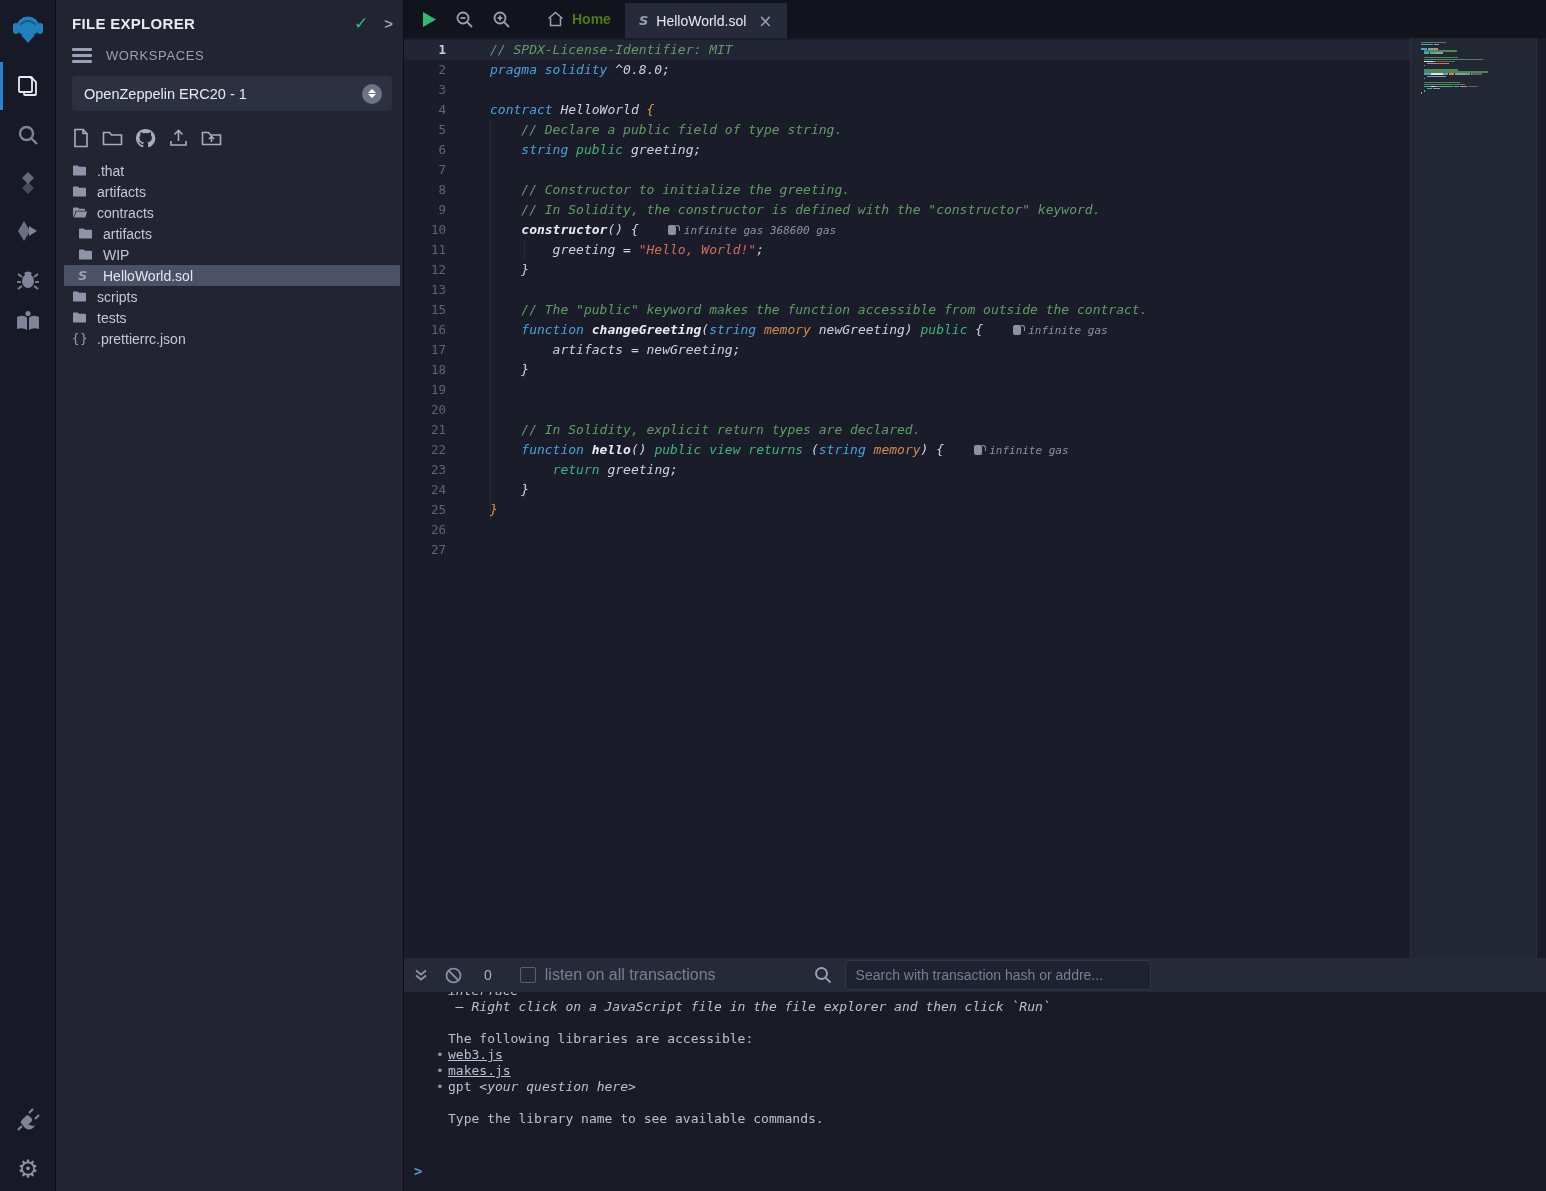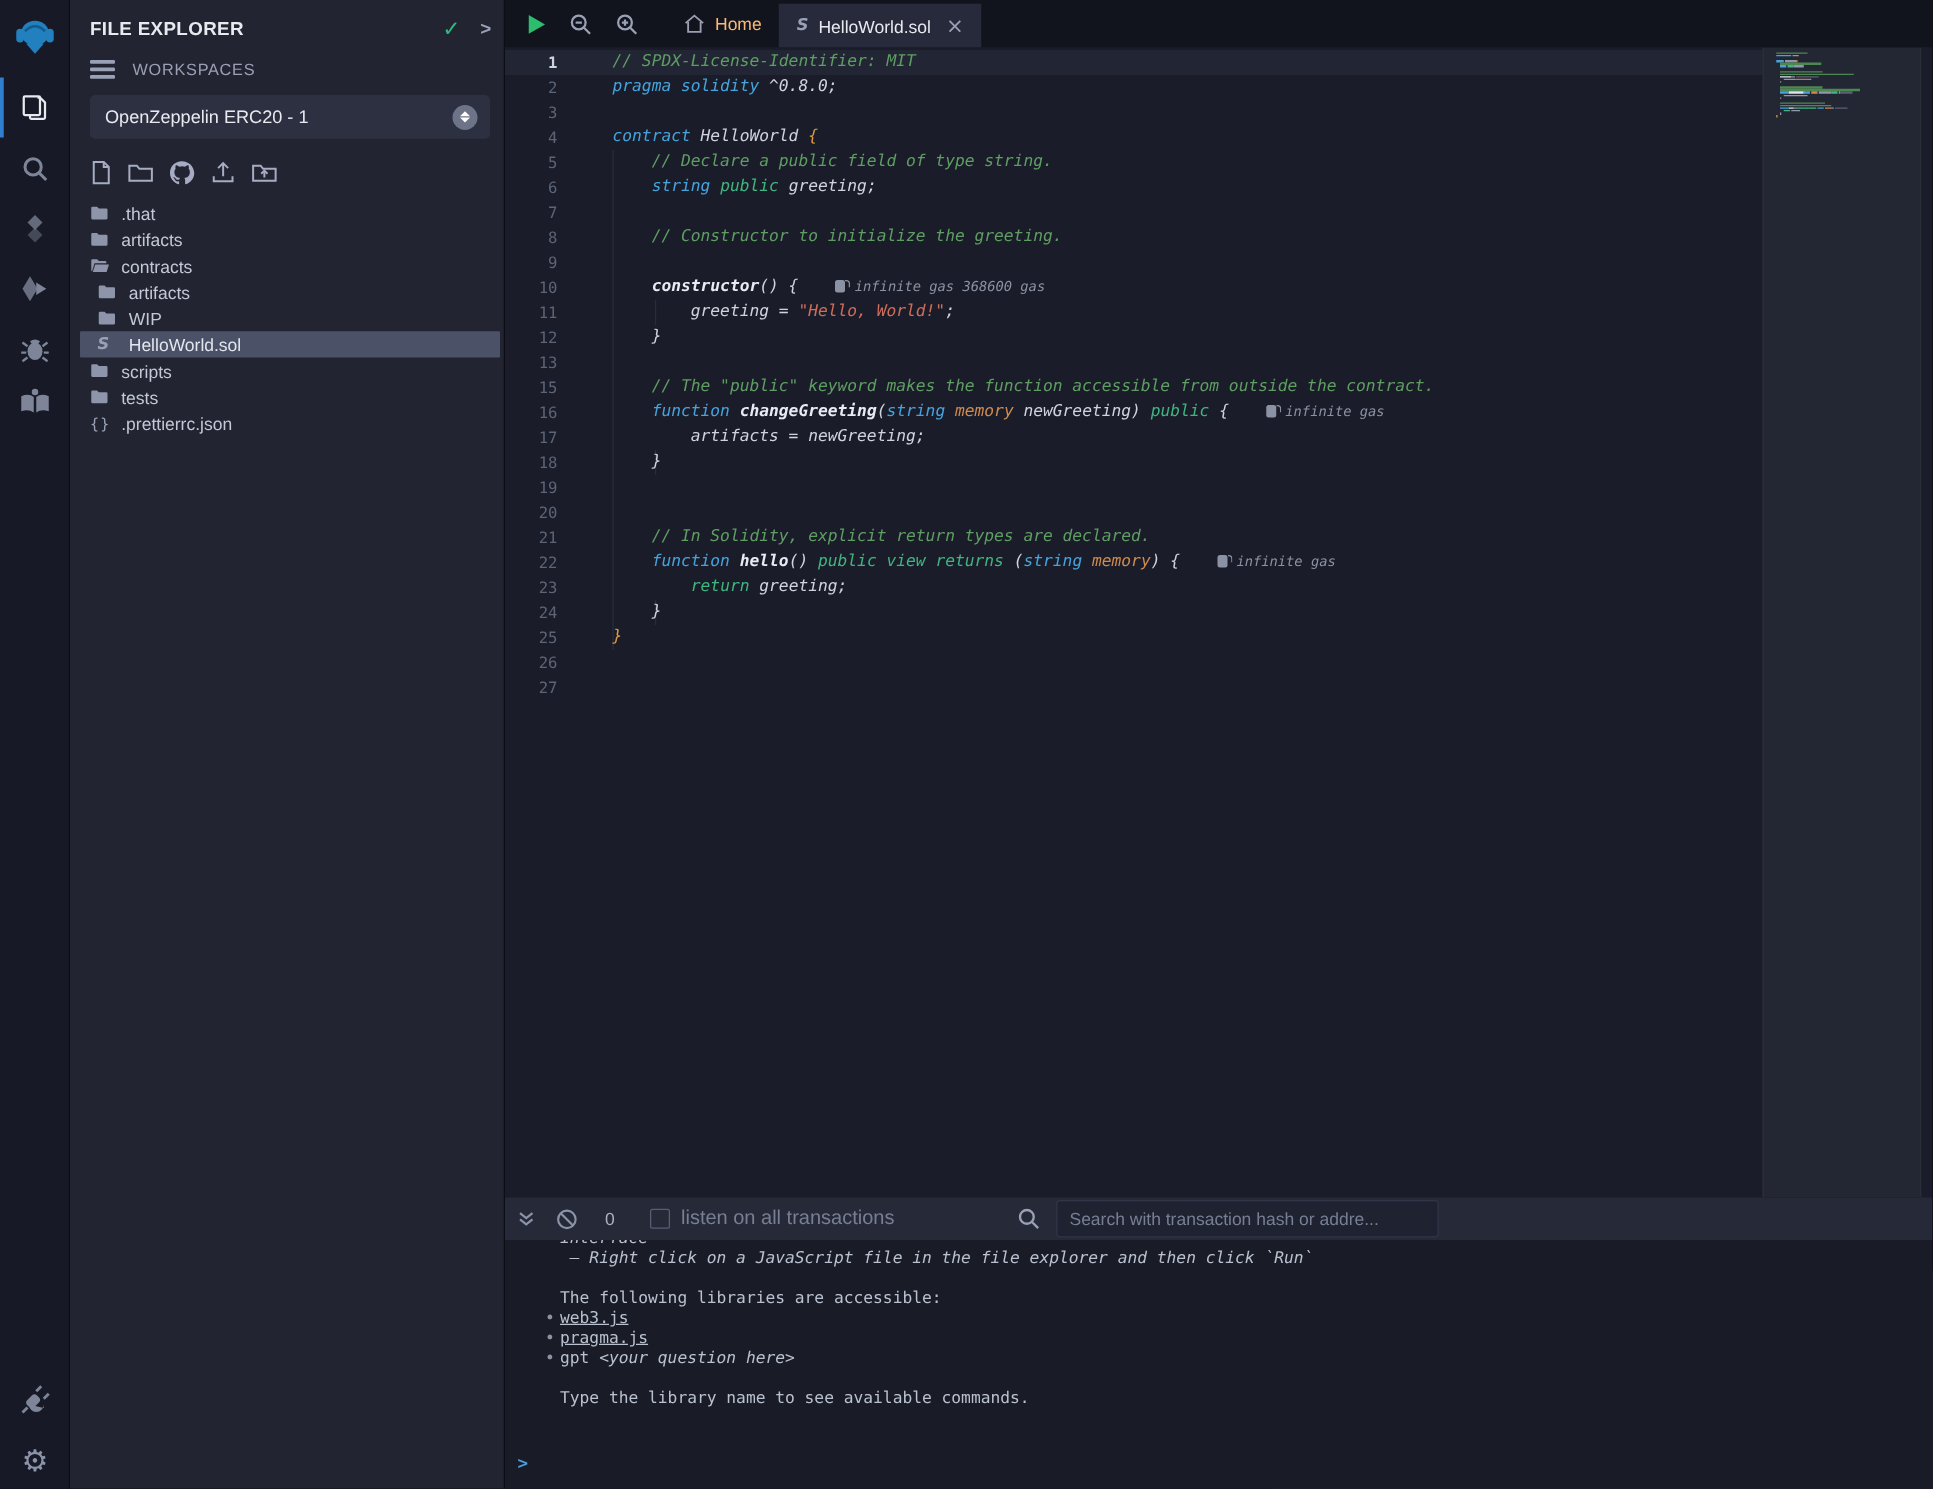--- a/index.html
+++ b/index.html
@@ -51,21 +51,21 @@
   .sol-glyph { font-family:"DejaVu Sans",sans-serif; font-weight:bold; font-style:italic;
     font-size:13px; color:#9aa1b6; }
   .braces-glyph { font-family:"DejaVu Sans Mono",monospace; font-size:12px; color:#9aa1b6; letter-spacing:1px; }
   
   .main { position:absolute; left:404px; top:0; width:1142px; height:1191px; background:#1a1d29; }
   .tabbar { position:absolute; left:0; top:0; right:0; height:38px; background:#12141d;
     display:flex; align-items:stretch; }
   .tb-actions { display:flex; align-items:center; gap:18px; padding:0 14px 0 18px; }
   .tb-actions .act { cursor:pointer; display:flex; align-items:center; }
   .tab { display:flex; align-items:center; gap:8px; padding:0 14px; font-size:14px; cursor:pointer; }
-  .tab.home { color:#fdba74; margin-left:8px; }
+  .tab.home { color:#4d7c0f; margin-left:8px;font-weight:bold; }
   .tab.active-tab { background:#262a3a; color:#e8eaf0; margin-top:3px; }
   .tab .close { color:#9aa1b6; font-size:17px; margin-left:4px; font-family:"DejaVu Sans",sans-serif; }
   .editor { position:absolute; left:0; top:38px; right:0; height:920px; background:#1a1d29; overflow:hidden; }
   .minimap-col { position:absolute; left:1006px; top:0; width:126px; height:920px;
     background:#232734; border-left:1px solid rgba(255,255,255,.05); }
   .minimap { position:absolute; left:10px; top:4px; width:108px; cursor:pointer; }
   .mm-line { height:2.1px; white-space:nowrap; }
   .mm-line span { display:inline-block; height:1.4px; vertical-align:top; }
   .mm-com{background:#4d8852;} .mm-kw{background:#4aa0d8;} .mm-pl{background:#8f97aa;}
   .mm-grn{background:#43b581;} .mm-org{background:#d08a4e;} .mm-str{background:#cf6d5b;}
@@ -379,21 +379,21 @@
       <div class="guide" style="left:120px; top:442px; height:20px;"></div>
       <div class="code-lines" id="code-lines">
           <div class="code-line current"><span class="ln">1</span><span class="ltxt"><span class="tok-com">// SPDX-License-Identifier: MIT</span></span></div>
           <div class="code-line"><span class="ln">2</span><span class="ltxt"><span class="tok-kw">pragma solidity</span><span class="tok-pl"> ^0.8.0;</span></span></div>
           <div class="code-line"><span class="ln">3</span><span class="ltxt"></span></div>
           <div class="code-line"><span class="ln">4</span><span class="ltxt"><span class="tok-kw">contract</span><span class="tok-pl"> HelloWorld </span><span class="tok-br">{</span></span></div>
           <div class="code-line"><span class="ln">5</span><span class="ltxt"><span class="tok-pl">    </span><span class="tok-com">// Declare a public field of type string.</span></span></div>
           <div class="code-line"><span class="ln">6</span><span class="ltxt"><span class="tok-pl">    </span><span class="tok-kw">string</span><span class="tok-pl"> </span><span class="tok-grn">public</span><span class="tok-pl"> greeting;</span></span></div>
           <div class="code-line"><span class="ln">7</span><span class="ltxt"></span></div>
           <div class="code-line"><span class="ln">8</span><span class="ltxt"><span class="tok-pl">    </span><span class="tok-com">// Constructor to initialize the greeting.</span></span></div>
-          <div class="code-line"><span class="ln">9</span><span class="ltxt"><span class="tok-pl">    </span></span></div>
+          <div class="code-line"><span class="ln">9</span><span class="ltxt"><span class="tok-pl">    </span><span class="tok-com">// In Solidity, the constructor is defined with the "constructor" keyword.</span></span></div>
           <div class="code-line"><span class="ln">10</span><span class="ltxt"><span class="tok-pl">    </span><span class="tok-fn">constructor</span><span class="tok-pl">() {</span><span class="tok-gap">   </span><span class="pump"></span><span class="tok-gas"> infinite gas 368600 gas</span></span></div>
           <div class="code-line"><span class="ln">11</span><span class="ltxt"><span class="tok-pl">        greeting = </span><span class="tok-str">"Hello, World!"</span><span class="tok-pl">;</span></span></div>
           <div class="code-line"><span class="ln">12</span><span class="ltxt"><span class="tok-pl">    }</span></span></div>
           <div class="code-line"><span class="ln">13</span><span class="ltxt"></span></div>
           <div class="code-line"><span class="ln">15</span><span class="ltxt"><span class="tok-pl">    </span><span class="tok-com">// The "public" keyword makes the function accessible from outside the contract.</span></span></div>
           <div class="code-line"><span class="ln">16</span><span class="ltxt"><span class="tok-pl">    </span><span class="tok-kw">function</span><span class="tok-pl"> </span><span class="tok-fn">changeGreeting</span><span class="tok-pl">(</span><span class="tok-kw">string</span><span class="tok-pl"> </span><span class="tok-org">memory</span><span class="tok-pl"> newGreeting) </span><span class="tok-grn">public</span><span class="tok-pl"> {</span><span class="tok-gap">   </span><span class="pump"></span><span class="tok-gas"> infinite gas</span></span></div>
           <div class="code-line"><span class="ln">17</span><span class="ltxt"><span class="tok-pl">        artifacts = newGreeting;</span></span></div>
           <div class="code-line"><span class="ln">18</span><span class="ltxt"><span class="tok-pl">    }</span></span></div>
           <div class="code-line"><span class="ln">19</span><span class="ltxt"></span></div>
           <div class="code-line"><span class="ln">20</span></div>
@@ -464,21 +464,21 @@
           </span>
         <input class="t-input" type="text" placeholder="Search with transaction hash or addre..." style="">
       </div>
       <div class="term-content">
         <div class="term-lines" id="term-lines">
             <div class="term-line"><span class="tl-it">interface</span></div>
             <div class="term-line"><span class="tl-it"> – Right click on a JavaScript file in the file explorer and then click `Run`</span></div>
             <div class="term-line">&nbsp;</div>
             <div class="term-line"><span class="tl-pl">The following libraries are accessible:</span></div>
             <div class="term-line bullet"><span class="tl-link">web3.js</span></div>
-            <div class="term-line bullet"><span class="tl-link">pragma.js</span></div>
+            <div class="term-line bullet"><span class="tl-link">makes.js</span></div>
             <div class="term-line bullet"><span class="tl-pl">gpt </span><span class="tl-it">&lt;your question here&gt;</span></div>
             <div class="term-line">&nbsp;</div>
             <div class="term-line"><span class="tl-pl">Type the library name to see available commands.</span></div>
           </div>
         <div class="t-prompt">&gt;</div>
       </div>
     </div>
   </div>
 </div>
 

